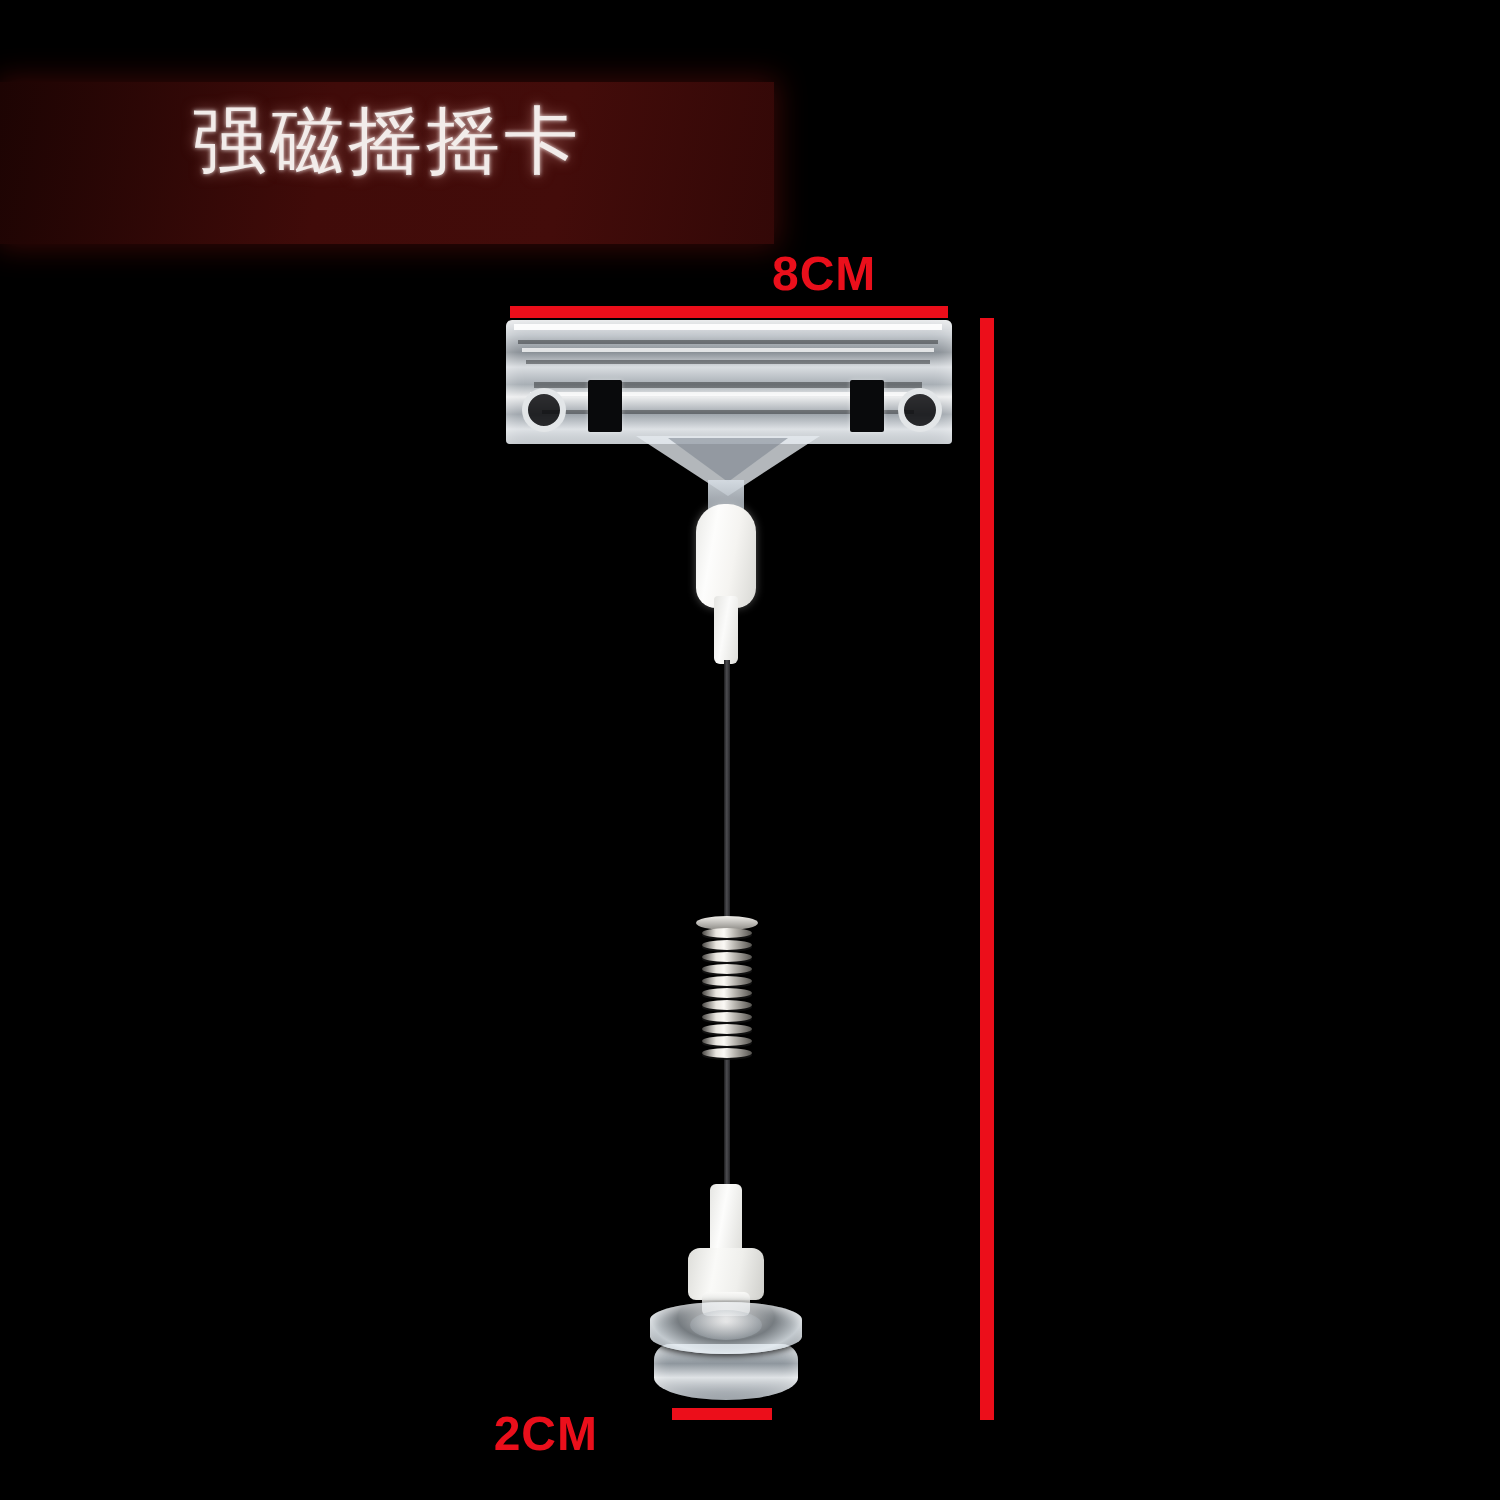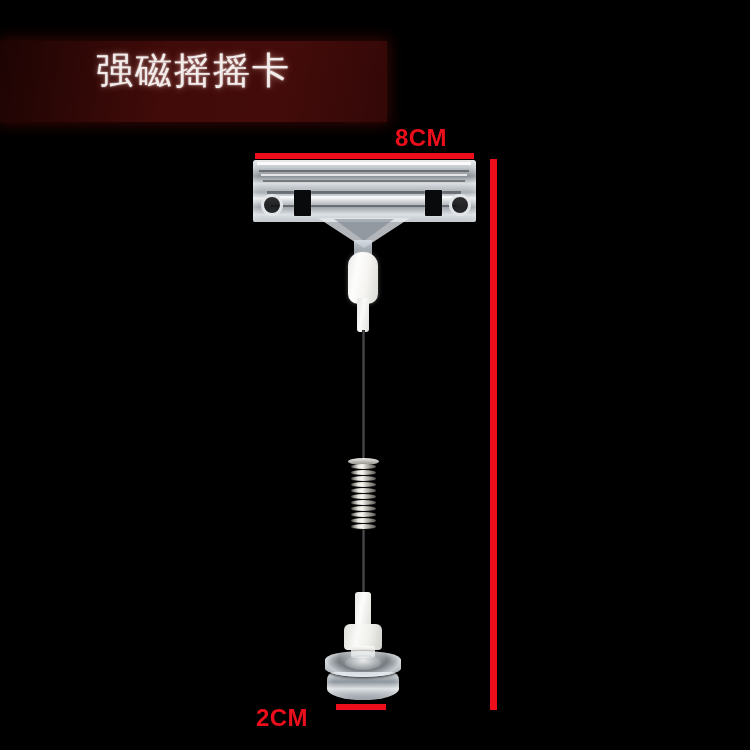--- a/index.html
+++ b/index.html
@@ -39,32 +39,32 @@
     font-weight: 500;
     white-space: nowrap;
   }
 
   
   .label-8cm {
     position: absolute;
     left: 386px;
     top: 124px;
     width: 70px;
-    text-align: center;
+    text-align: left;
     color: #ea0f1b;
     font-size: 24px;
     font-weight: 700;
     letter-spacing: 0.5px;
   }
   .label-2cm {
     position: absolute;
-    left: 251px;
+    left: 237px;
     top: 704px;
     width: 62px;
-    text-align: center;
+    text-align: right;
     color: #ea0f1b;
     font-size: 24px;
     font-weight: 700;
     letter-spacing: 0.5px;
   }
   .rule-h-top {
     position: absolute;
     left: 255px;
     top: 153px;
     width: 219px;

